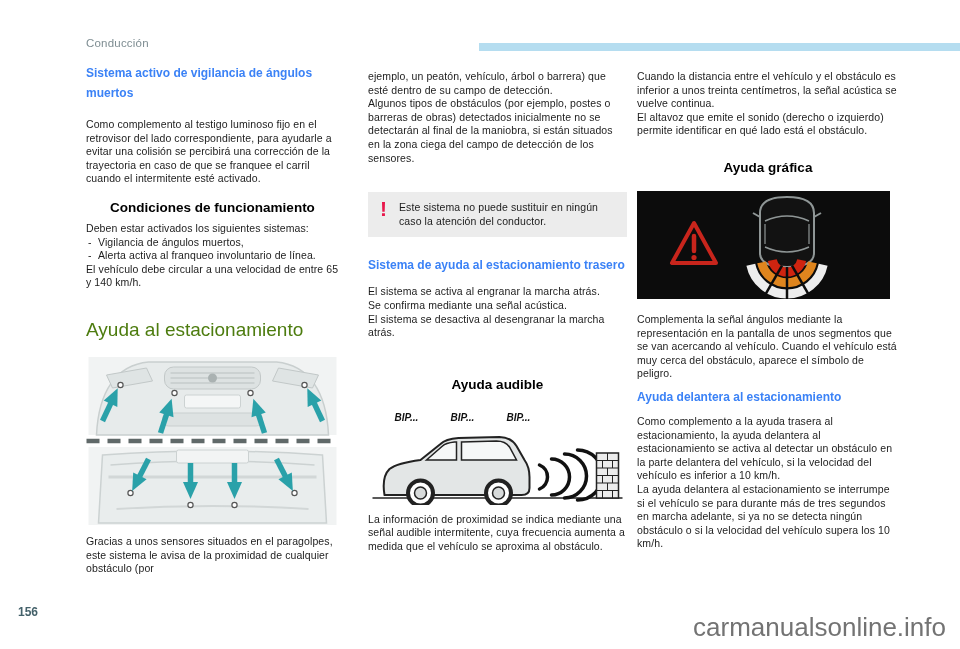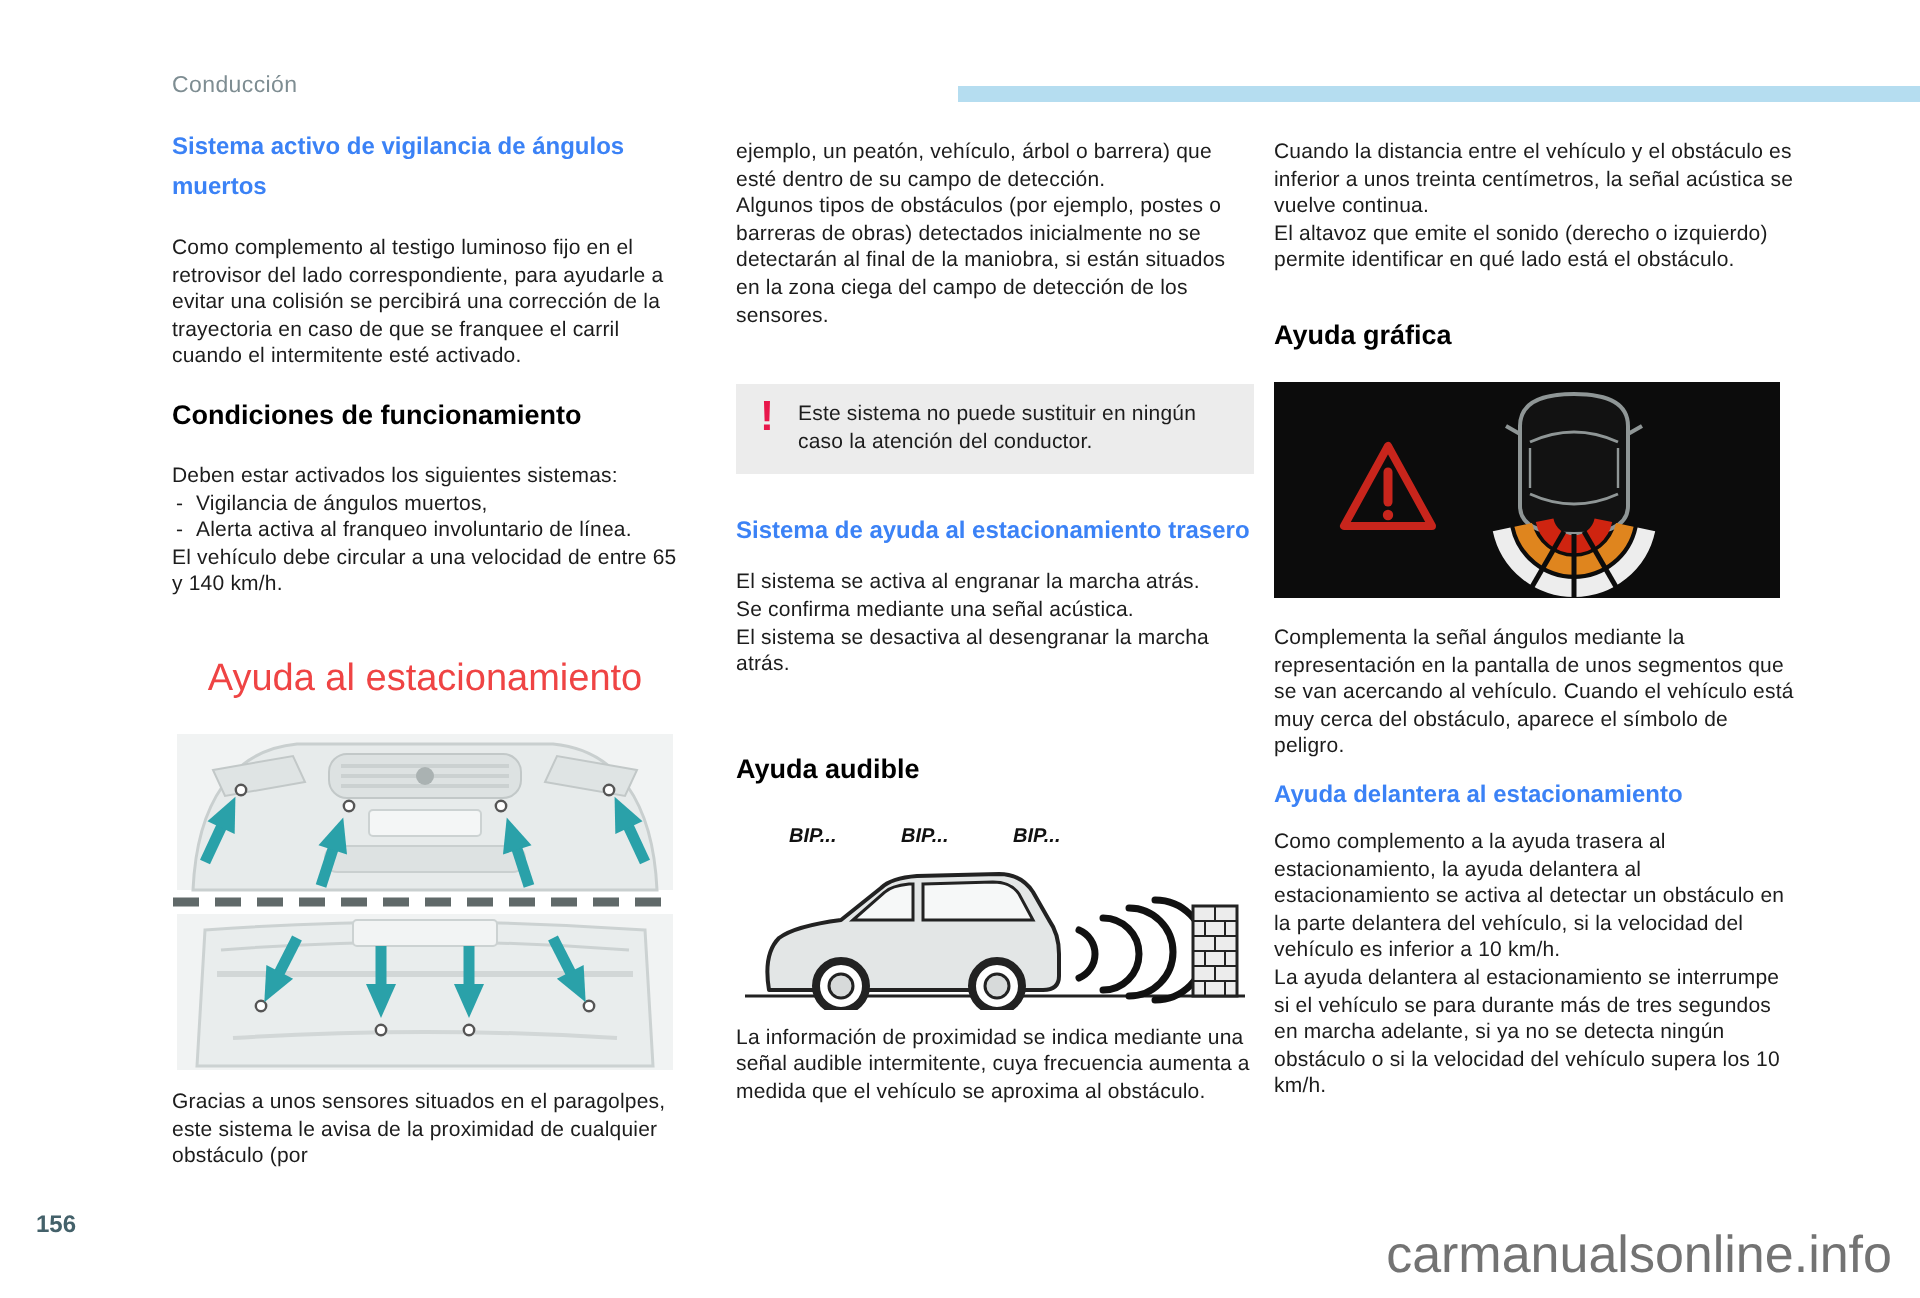--- a/index.html
+++ b/index.html
@@ -10,43 +10,43 @@
   }
   .topbar{position:absolute;left:479px;top:43px;width:481px;height:8px;background:#b5ddf0;}
   .breadcrumb{position:absolute;left:86px;top:37px;font-size:11.5px;color:#7e8d92;letter-spacing:.2px;}
   .pagenum{position:absolute;left:18px;top:605px;font-size:12px;font-weight:bold;color:#44616a;}
   .watermark{position:absolute;right:14px;top:612px;font-size:26px;color:#737373;letter-spacing:0;}
   .col{position:absolute;top:63px;}
   #col1{left:86px;width:253px;}
   #col2{left:368px;width:259px;}
   #col3{left:637px;width:262px;}
   .h1{font-size:12px;line-height:20px;font-weight:bold;color:#3b82f6;margin:0;}
-  .h2{font-size:13.5px;line-height:17px;font-weight:bold;color:#000;margin:0;}
+  .h2{font-size:13.5px;line-height:17px;font-weight:bold;color:#000;margin:0;text-align:center;}
   .body{font-size:10.5px;line-height:13.6px;margin:0;letter-spacing:.1px;}
   .pre{white-space:pre-line;}
-  .section-title{font-size:19px;line-height:24px;font-weight:400;color:#ef4444;margin:0;text-align:center;}
+  .section-title{font-size:19px;line-height:24px;font-weight:400;color:#4d7c0f;margin:0;}
   .li{display:flex;font-size:10.5px;line-height:13.6px;letter-spacing:.1px;}
   .li .dash{width:10px;flex:0 0 10px;padding-left:2px;}
   .li .litext{flex:1;}
   .warnbox{position:relative;background:#ececec;padding:9px 10px 9px 31px;}
   .warnbox .excl{position:absolute;left:12px;top:6px;font-size:21px;font-weight:bold;color:#e8174b;line-height:21px;}
   .figure{font-size:0;}
   svg text{font-family:"Liberation Sans", sans-serif;}
 </style>
 </head>
 <body>
 
 <div class="topbar"></div>
 <div class="breadcrumb">Conducción</div>
 
 <div class="col" id="col1">
   <h1 class="h1">Sistema activo de vigilancia de ángulos muertos</h1>
   <p class="body" style="margin-top:15px;">Como complemento al testigo luminoso fijo en el retrovisor del lado correspondiente, para ayudarle a evitar una colisión se percibirá una corrección de la trayectoria en caso de que se franquee el carril cuando el intermitente esté activado.</p>
   <h2 class="h2" style="margin-top:13px;">Condiciones de funcionamiento</h2>
-  <p class="body" style="margin-top:16px;">Deben estar activados los siguientes sistemas:</p>
+  <p class="body" style="margin-top:6px;">Deben estar activados los siguientes sistemas:</p>
   <div class="li">
     <span class="dash">-</span>
     <span class="litext">Vigilancia de ángulos muertos,</span>
   </div>
   <div class="li">
     <span class="dash">-</span>
     <span class="litext">Alerta activa al franqueo involuntario de línea.</span>
   </div>
   <p class="body">El vehículo debe circular a una velocidad de entre 65 y 140 km/h.</p>
 

